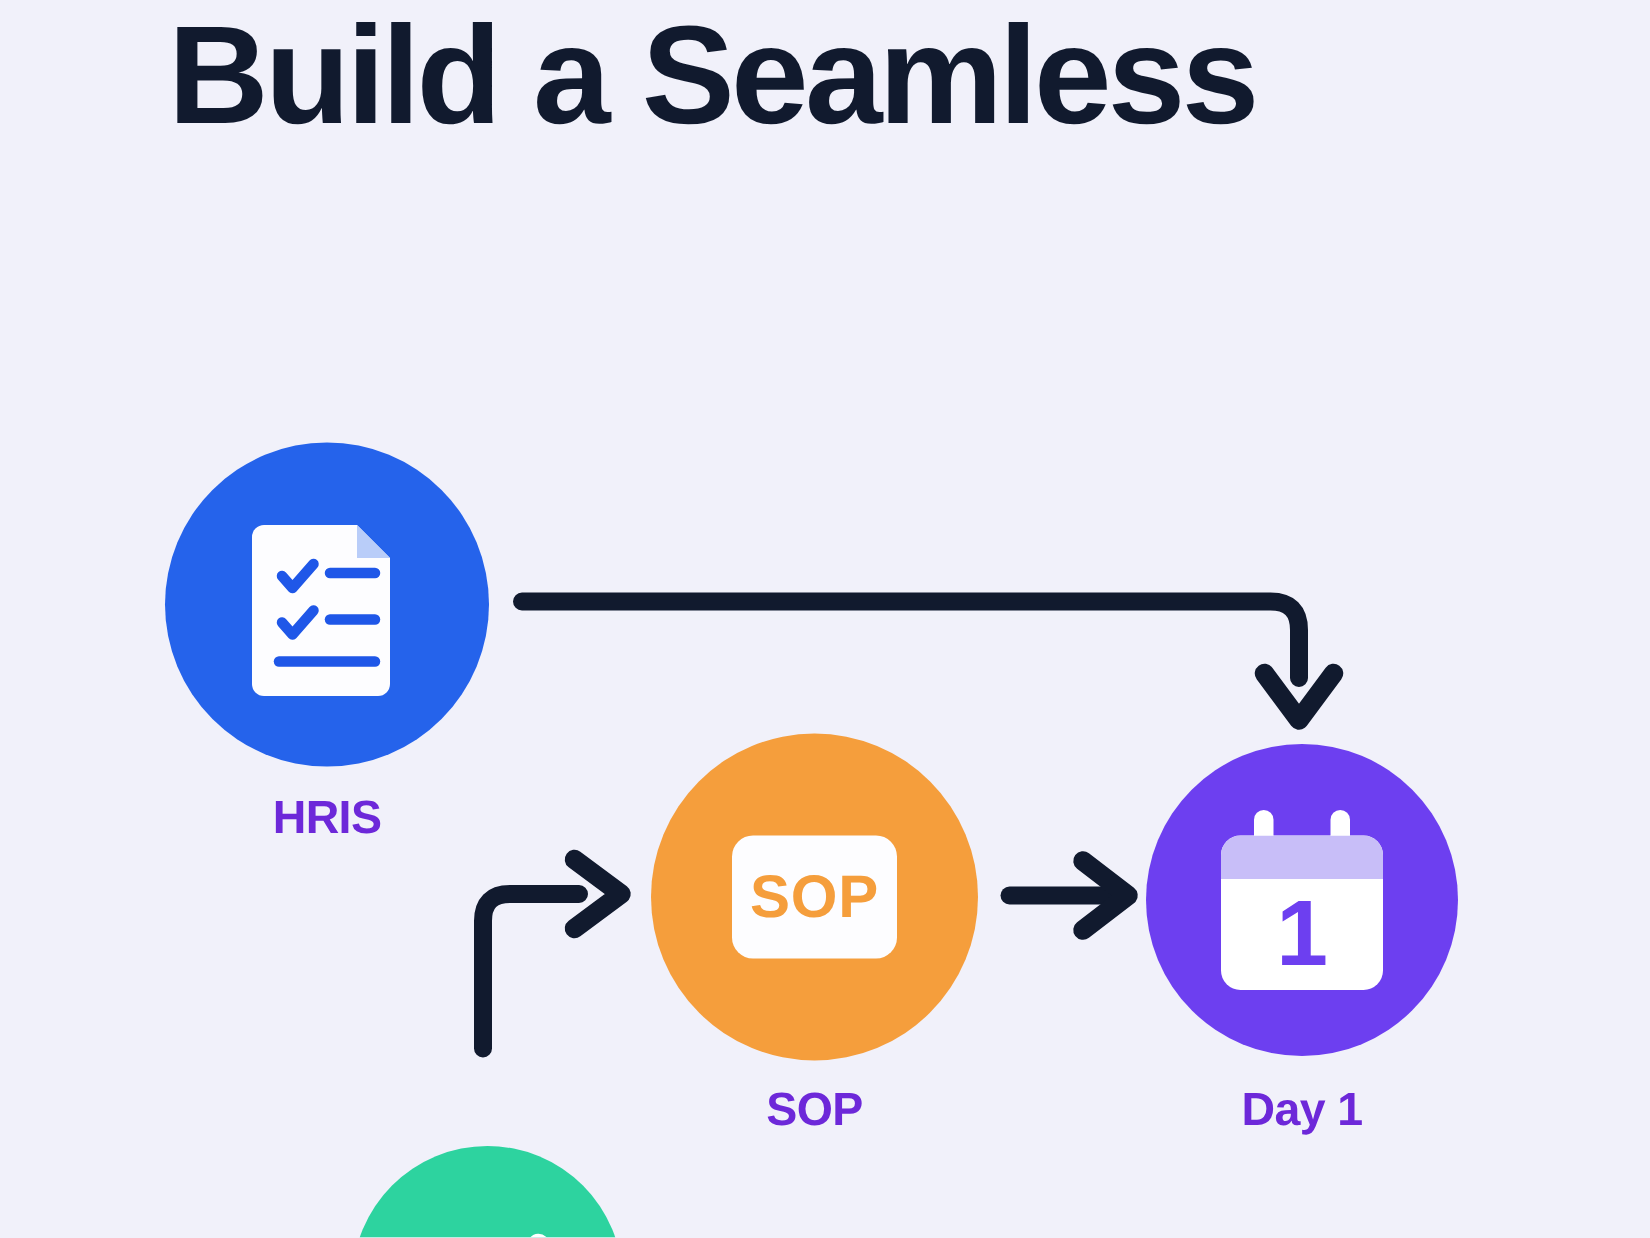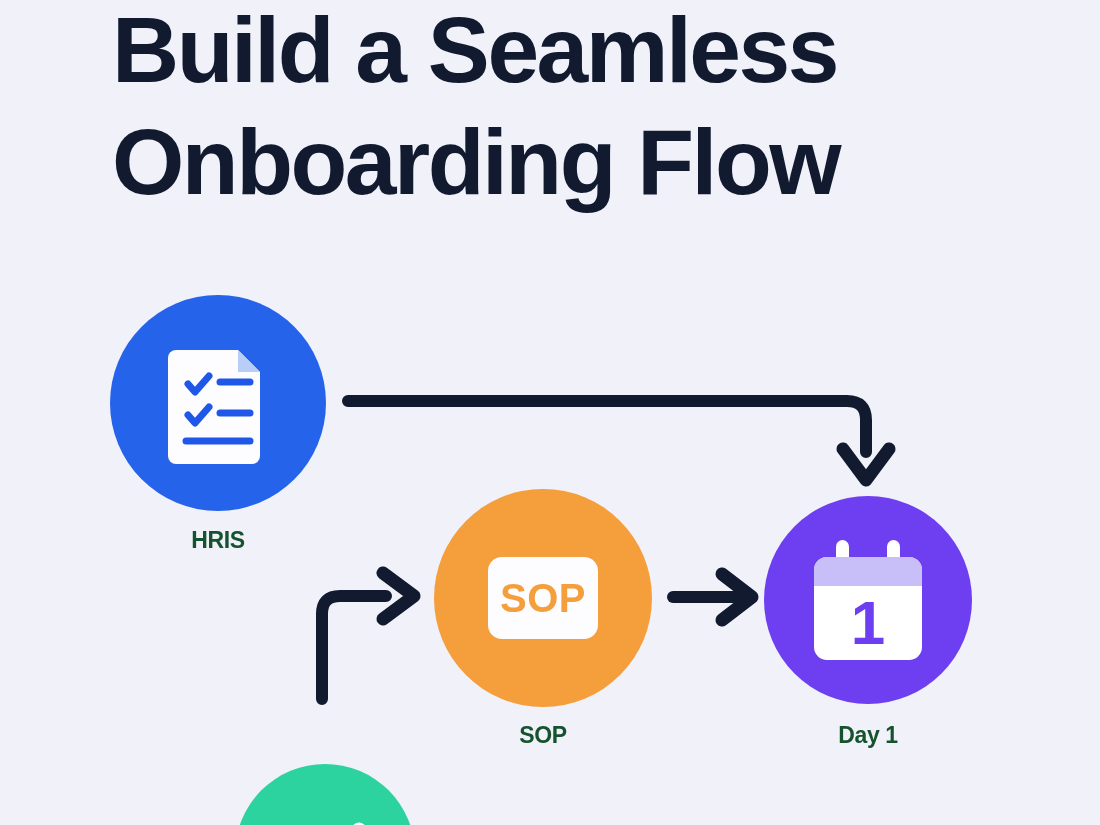--- a/index.html
+++ b/index.html
@@ -51,23 +51,23 @@
     border-radius: 50%;
     display: flex;
     align-items: center;
     justify-content: center;
   }
   .node-label {
     position: absolute;
     text-align: center;
     font-family: "Liberation Sans", sans-serif;
     font-weight: 700;
-    font-size: 23px;
+    font-size: 31px;
     letter-spacing: -0.4px;
-    color: #14532d;
+    color: #6d28d9;
     white-space: nowrap;
   }
 
   
   #node-hris .node-circle {
     left: 110px;
     top: 295px;
     width: 216px;
     height: 216px;
     background: #2563eb;
@@ -201,21 +201,20 @@
     pointer-events: none;
   }
 </style>
 </head>
 <body>
 
 <div id="canvas">
 
   <div class="title-block">
     <div class="title-line">Build a Seamless</div>
-    <div class="title-line">Onboarding Flow</div>
   </div>
 
   <svg id="arrows" viewBox="0 0 1100 825" width="1100" height="825" xmlns="http://www.w3.org/2000/svg">
 
     <g>
       <path d="M 348 401 H 847 Q 866 401 866 420 V 452" fill="none" stroke="#111a2e" stroke-width="12" stroke-linecap="round" stroke-linejoin="round"></path>
       <path d="M 843 449 L 866 480 L 889 449" fill="none" stroke="#111a2e" stroke-width="13" stroke-linecap="round" stroke-linejoin="round"></path>
     </g>
 
     <g>

